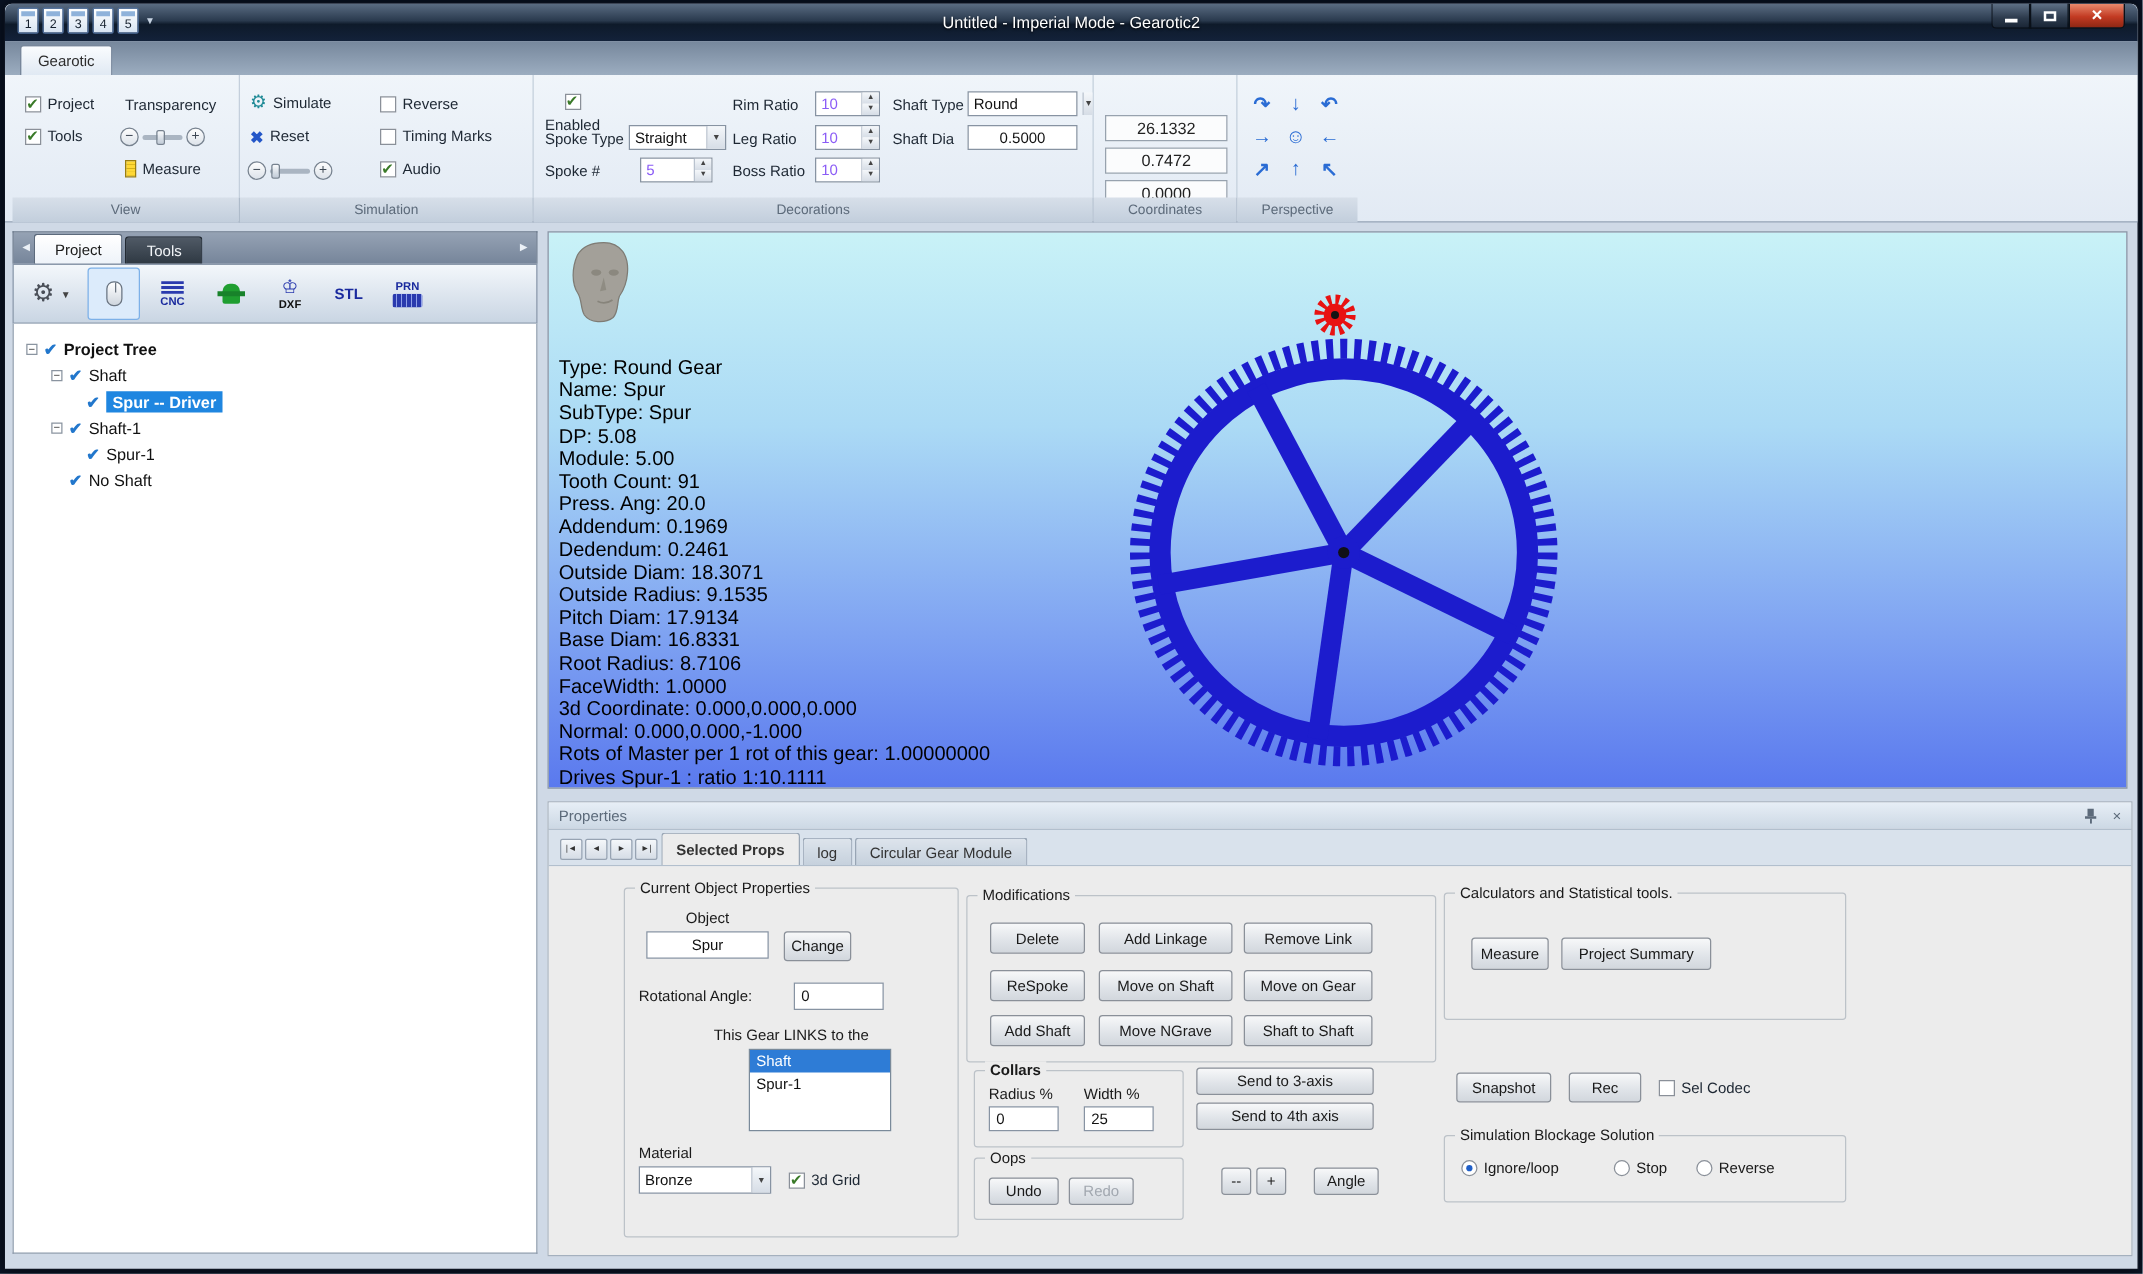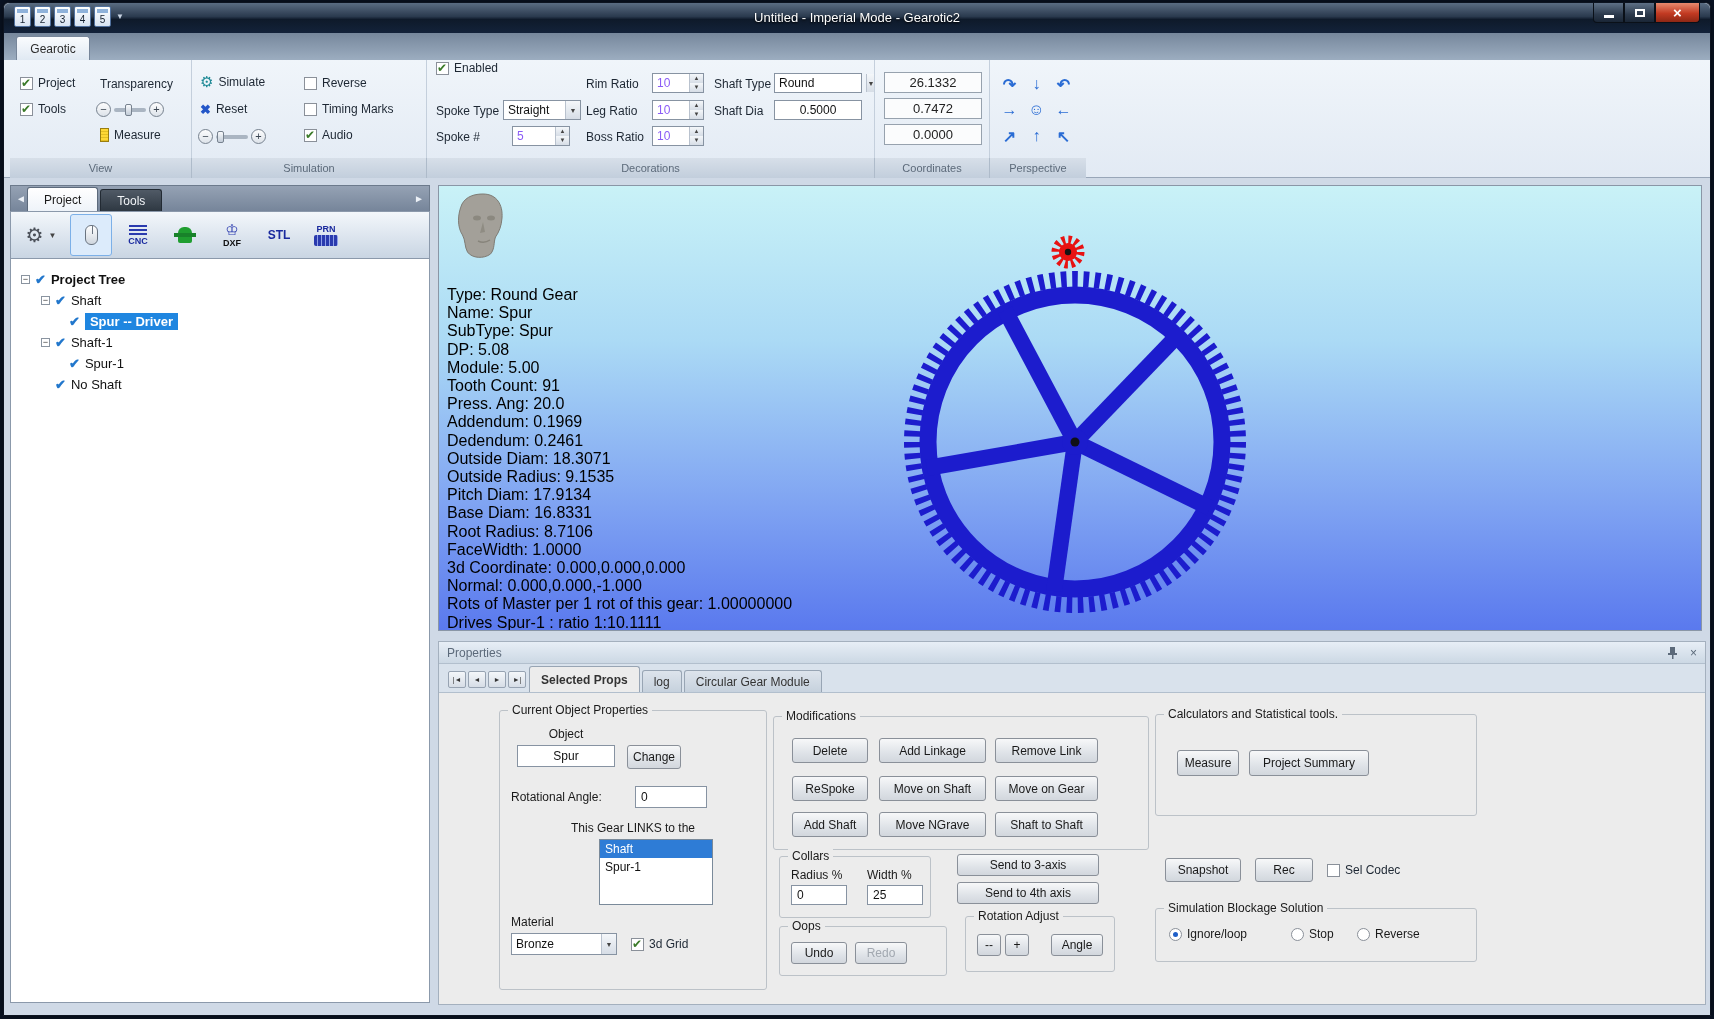--- a/index.html
+++ b/index.html
@@ -61,21 +61,21 @@
   .combo { position:absolute; height:20px; background:#fff; border:1px solid #8793a2; display:flex; align-items:center; font-size:12px; }
   .combo .cval { flex:1; padding:0 4px; color:#111; }
   .combo .cbtn { width:15px; height:100%; border-left:1px solid #b9c2ce; background:linear-gradient(#f4f7fa,#d6dde6);
                  display:flex; align-items:center; justify-content:center; font-size:7px; color:#444; }
   .spin { position:absolute; height:20px; background:#fff; border:1px solid #8793a2; display:flex; font-size:12px; }
   .spin .sval { flex:1; padding:2px 4px; color:#8b5cf6; }
   .spin .sarrows { width:14px; display:flex; flex-direction:column; border-left:1px solid #b9c2ce; }
   .spin .sarrows span { flex:1; font-size:6px; text-align:center; line-height:9px; color:#444; background:linear-gradient(#f4f7fa,#d6dde6); }
   .txtfield { position:absolute; height:20px; background:#fff; border:1px solid #8793a2; font-size:12px; padding:0 4px; font-family:"Liberation Sans",sans-serif; color:#111; }
   .coordbox { position:absolute; left:880px; width:98px; height:21px; background:#fbfcfd; border:1px solid #97a2ae;
-              font-size:13px; color:#222; display:flex; align-items:center; justify-content:center; }
+              font-size:13px; color:#222; display:flex; align-items:center; justify-content:center;margin-top:20px; }
   .pcell { position:absolute; width:27px; height:24px; display:flex; align-items:center; justify-content:center;
            color:#2a6cd4; font-size:16px; font-weight:bold; }
 
   
   .lpanel { position:absolute; left:6px; top:182px; width:420px; bottom:12px; }
   .ltabs { position:absolute; left:0; top:0; right:0; height:26px; background:linear-gradient(#95a2b4,#76859a);
            display:flex; align-items:flex-end; padding:0 16px; border:1px solid #6c7a8c; border-bottom:none; }
   .tab-scroll { position:absolute; top:7px; font-size:10px; color:#ecf1f7; }
   .ltab { height:24px; padding:0 16px; display:flex; align-items:center; font-size:12px; border-radius:3px 3px 0 0; margin-right:2px; }
   .ltab.active { background:linear-gradient(#ffffff,#eef3f9); border:1px solid #5c6a7c; border-bottom:none; color:#1a1a1a; }
@@ -234,21 +234,21 @@
     </div>
     <div class="cbx" style="left:300px;top:42px;">
       <span class="cb"></span>
       <span>Timing Marks</span>
     </div>
     <div class="cbx" style="left:300px;top:68px;">
       <span class="cb on"></span>
       <span>Audio</span>
     </div>
 
-    <div class="cbx" style="left:432px;top:1px;">
+    <div class="cbx" style="left:432px;top:15px;flex-direction:column;">
       <span class="cb on"></span>
       <span>Enabled</span>
     </div>
     <div class="rlbl" style="left:432px;top:44px;">Spoke Type</div>
     <div class="combo" style="left:499px;top:40px;width:78px;">
       <span class="cval">Straight</span>
       <span class="cbtn">▼</span>
     </div>
     <div class="rlbl" style="left:432px;top:70px;">Spoke #</div>
     <div class="spin" style="left:508px;top:66px;width:58px;">
@@ -479,40 +479,37 @@
       <div class="btn" style="left:353px;top:45px;width:76px;height:25px;">Delete</div>
       <div class="btn" style="left:440px;top:45px;width:107px;height:25px;">Add Linkage</div>
       <div class="btn" style="left:556px;top:45px;width:103px;height:25px;">Remove Link</div>
       <div class="btn" style="left:353px;top:83px;width:76px;height:25px;">ReSpoke</div>
       <div class="btn" style="left:440px;top:83px;width:107px;height:25px;">Move on Shaft</div>
       <div class="btn" style="left:556px;top:83px;width:103px;height:25px;">Move on Gear</div>
       <div class="btn" style="left:353px;top:119px;width:76px;height:25px;">Add Shaft</div>
       <div class="btn" style="left:440px;top:119px;width:107px;height:25px;">Move NGrave</div>
       <div class="btn" style="left:556px;top:119px;width:103px;height:25px;">Shaft to Shaft</div>
 
-      <div class="gbox" style="left:340px;top:163px;width:152px;height:62px;">
+      <div class="gbox" style="left:340px;top:163px;width:168px;height:62px;font-weight:bold;">
         <span class="legend">Collars</span>
       </div>
       <div class="plbl" style="left:352px;top:175px;">Radius %</div>
       <div class="plbl" style="left:428px;top:175px;">Width %</div>
       <input class="pinput" style="left: 352px; top: 192px; width: 56px; height: 20px;" value="0">
       <input class="pinput" style="left: 428px; top: 192px; width: 56px; height: 20px;" value="25">
 
       <div class="gbox" style="left:340px;top:233px;width:168px;height:50px;">
         <span class="legend">Oops</span>
       </div>
       <div class="btn" style="left:352px;top:249px;width:56px;height:22px;">Undo</div>
       <div class="btn disabled" style="left:416px;top:249px;width:52px;height:22px;">Redo</div>
 
       <div class="btn" style="left:518px;top:161px;width:142px;height:22px;">Send to 3-axis</div>
       <div class="btn" style="left:518px;top:189px;width:142px;height:22px;">Send to 4th axis</div>
 
-      <div class="gbox" style="left:526px;top:223px;width:150px;height:56px;">
-        <span class="legend">Rotation Adjust</span>
-      </div>
       <div class="btn" style="left:538px;top:241px;width:24px;height:22px;">--</div>
       <div class="btn" style="left:566px;top:241px;width:24px;height:22px;">+</div>
       <div class="btn" style="left:612px;top:241px;width:52px;height:22px;">Angle</div>
 
       <div class="gbox" style="left:716px;top:21px;width:322px;height:102px;">
         <span class="legend">Calculators and Statistical tools.</span>
       </div>
       <div class="btn" style="left:738px;top:57px;width:62px;height:26px;">Measure</div>
       <div class="btn" style="left:810px;top:57px;width:120px;height:26px;">Project Summary</div>
 

